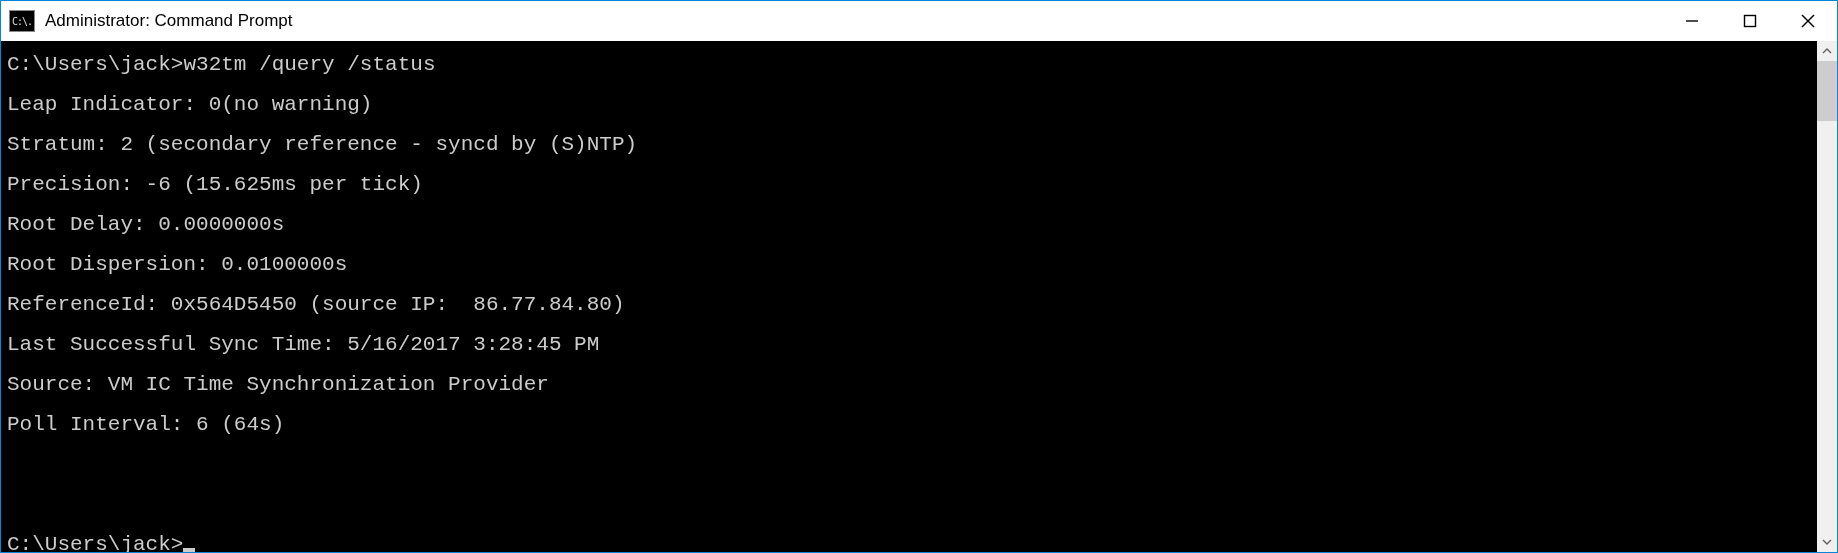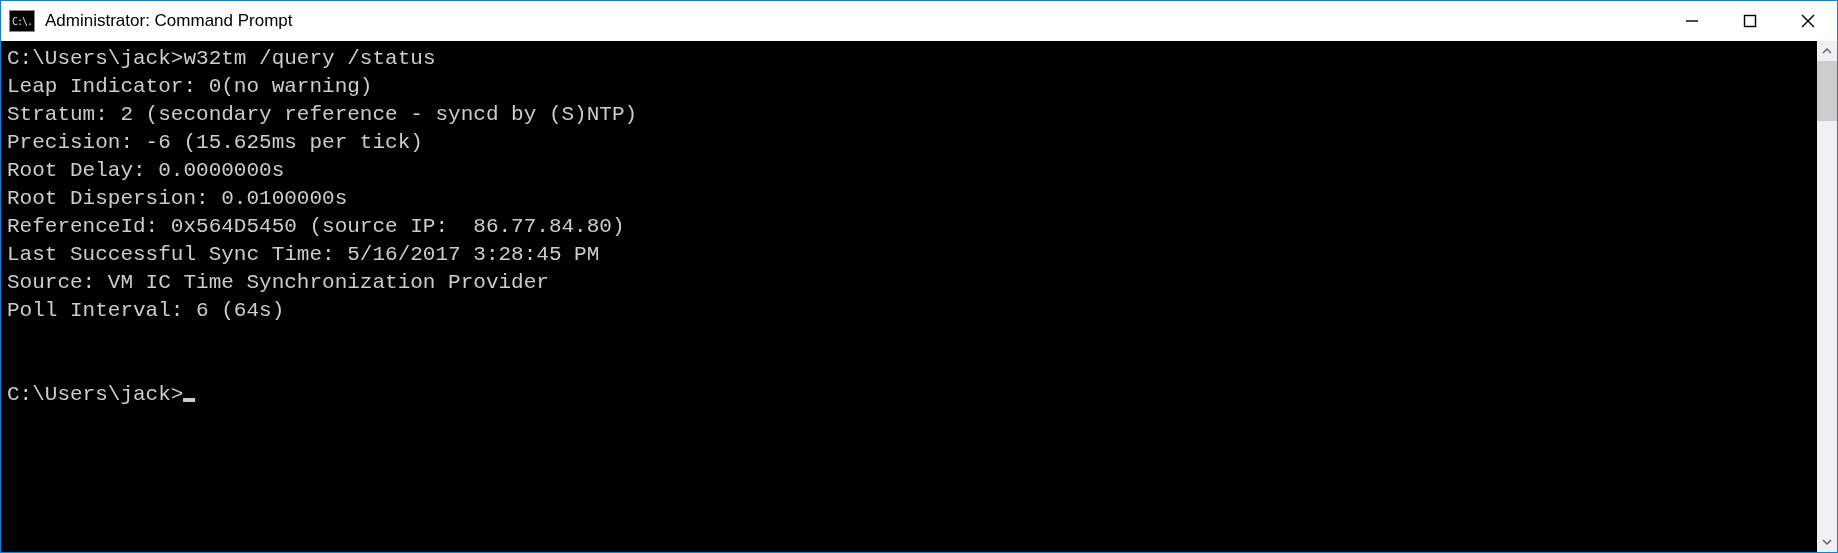--- a/index.html
+++ b/index.html
@@ -61,21 +61,21 @@
     flex:1 1 auto;
     display:flex;
     min-height:0;
   }
   .terminal{
     flex:1 1 auto;
     background:#000;
     color:#ccc;
     font-family:Consolas,"Courier New",monospace;
     font-size:21px;
-    line-height:28px;
+    line-height:40px;
     padding:4px 0 0 6px;
     white-space:pre;
     overflow:hidden;
   }
   .terminal .cmd{color:#ccc;}
   .cursor{
     display:inline-block;
     width:12px;
     height:4px;
     background:#ccc;

